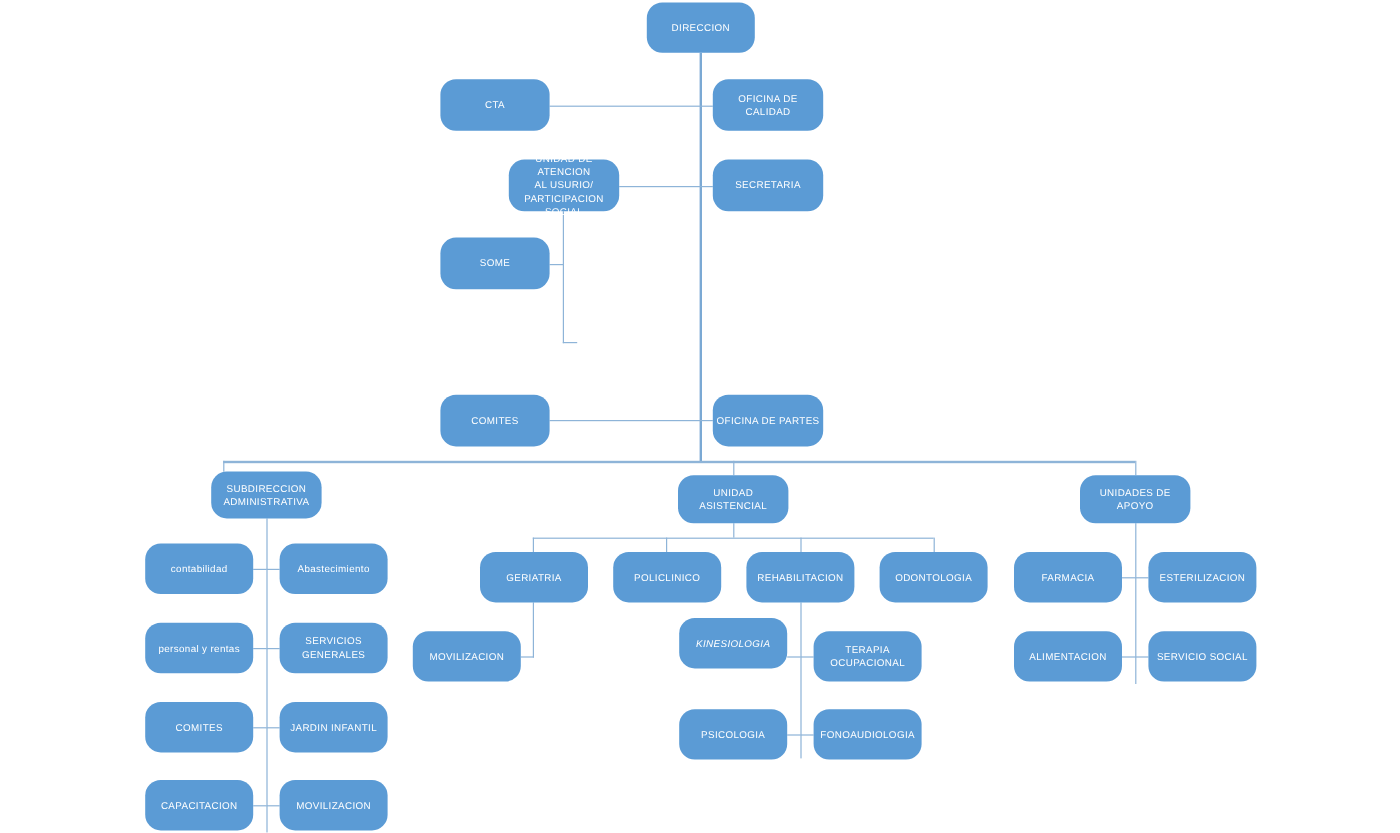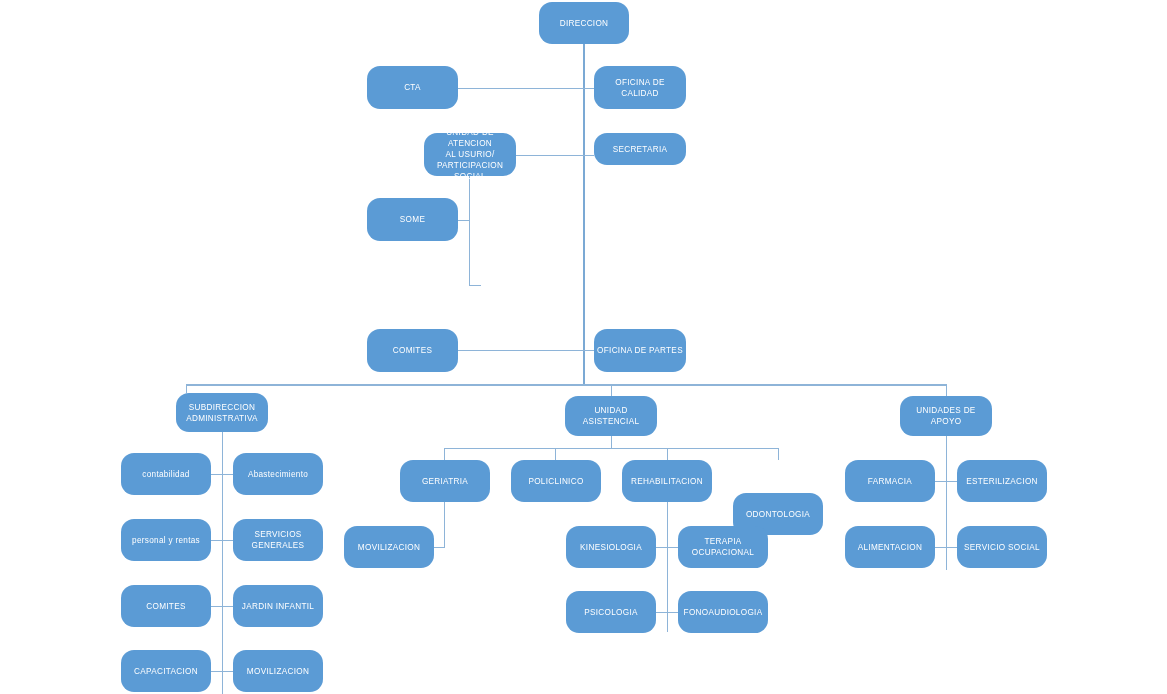--- a/index.html
+++ b/index.html
@@ -99,21 +99,21 @@
   <div class="node" style="left:539px; top:2px; width:90px; height:42px;">DIRECCION</div>
 
   <div class="node" style="left:367px; top:66px; width:91px; height:43px;">CTA</div>
 
   <div class="node" style="left:594px; top:66px; width:92px; height:43px;">OFICINA  DE CALIDAD</div>
 
   <div class="node" style="left:424px; top:133px; width:92px; height:43px;">UNIDAD DE ATENCION
 AL USURIO/
 PARTICIPACION  SOCIAL</div>
 
-  <div class="node" style="left:594px; top:133px; width:92px; height:32px;">SECRETARIA</div>
+  <div class="node" style="left:594px; top:133px; width:92px; height:43px;">SECRETARIA</div>
 
   <div class="node" style="left:367px; top:198px; width:91px; height:43px;">SOME</div>
 
 
   <div class="node" style="left:367px; top:329px; width:91px; height:43px;">COMITES</div>
 
   <div class="node" style="left:176px; top:393px; width:92px; height:39px;">SUBDIRECCION
 ADMINISTRATIVA</div>
 
   <div class="node" style="left:594px; top:329px; width:92px; height:43px;">OFICINA  DE PARTES</div>
@@ -130,25 +130,25 @@
 
   <div class="node" style="left:121px; top:585px; width:90px; height:42px;">COMITES</div>
   <div class="node" style="left:233px; top:585px; width:90px; height:42px;">JARDIN  INFANTIL</div>
 
   <div class="node" style="left:121px; top:650px; width:90px; height:42px;">CAPACITACION</div>
   <div class="node" style="left:233px; top:650px; width:90px; height:42px;">MOVILIZACION</div>
 
   <div class="node" style="left:400px; top:460px; width:90px; height:42px;">GERIATRIA</div>
   <div class="node" style="left:511px; top:460px; width:90px; height:42px;">POLICLINICO</div>
   <div class="node" style="left:622px; top:460px; width:90px; height:42px;">REHABILITACION</div>
-  <div class="node" style="left:733px; top:460px; width:90px; height:42px;margin-top:33px;">ODONTOLOGIA</div>
+  <div class="node" style="left:733px; top:460px; width:90px; height:42px;">ODONTOLOGIA</div>
 
   <div class="node" style="left:344px; top:526px; width:90px; height:42px;">MOVILIZACION</div>
 
-  <div class="node" style="left:566px; top:526px; width:90px; height:42px;">KINESIOLOGIA</div>
+  <div class="node" style="left:566px; top:515px; width:90px; height:42px;font-style:italic;">KINESIOLOGIA</div>
   <div class="node" style="left:678px; top:526px; width:90px; height:42px;">TERAPIA  OCUPACIONAL</div>
 
   <div class="node" style="left:566px; top:591px; width:90px; height:42px;">PSICOLOGIA</div>
   <div class="node" style="left:678px; top:591px; width:90px; height:42px;">FONOAUDIOLOGIA</div>
 
   <div class="node" style="left:845px; top:460px; width:90px; height:42px;">FARMACIA</div>
   <div class="node" style="left:957px; top:460px; width:90px; height:42px;">ESTERILIZACION</div>
 
   <div class="node" style="left:845px; top:526px; width:90px; height:42px;">ALIMENTACION</div>
   <div class="node" style="left:957px; top:526px; width:90px; height:42px;">SERVICIO  SOCIAL</div>

